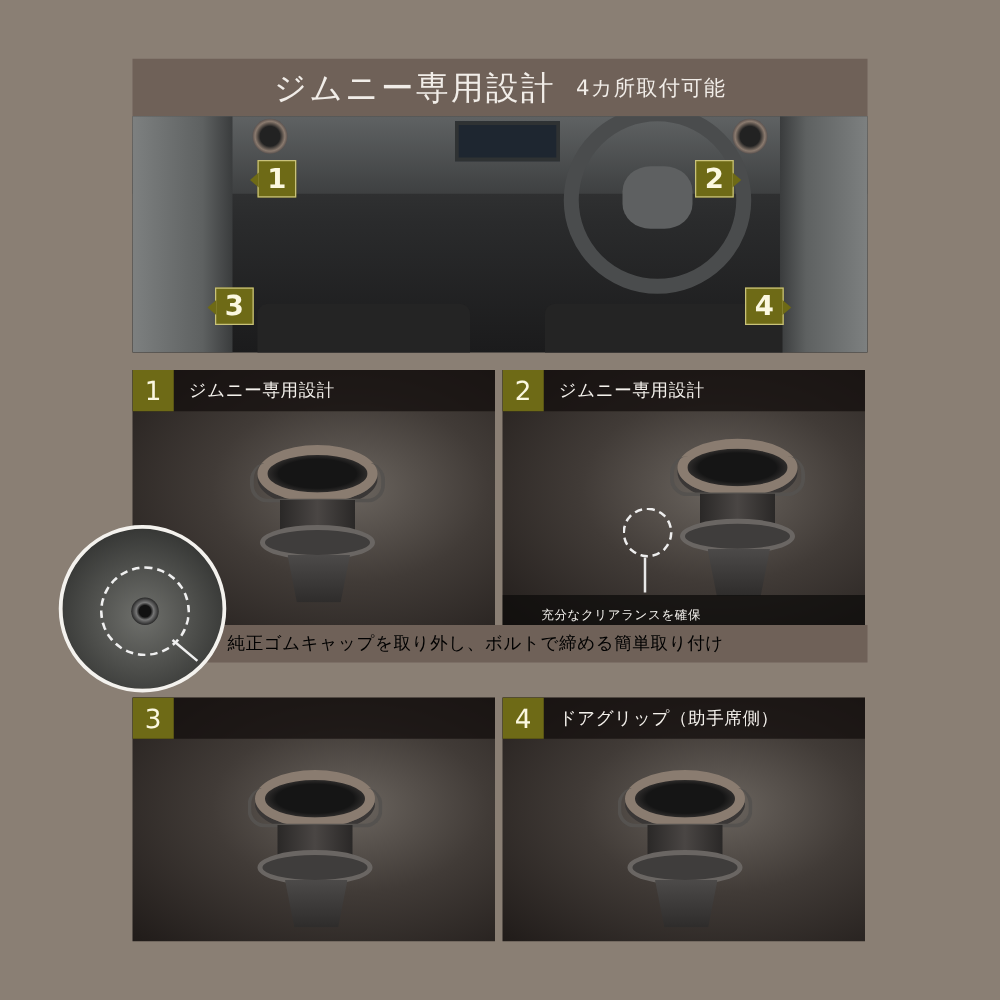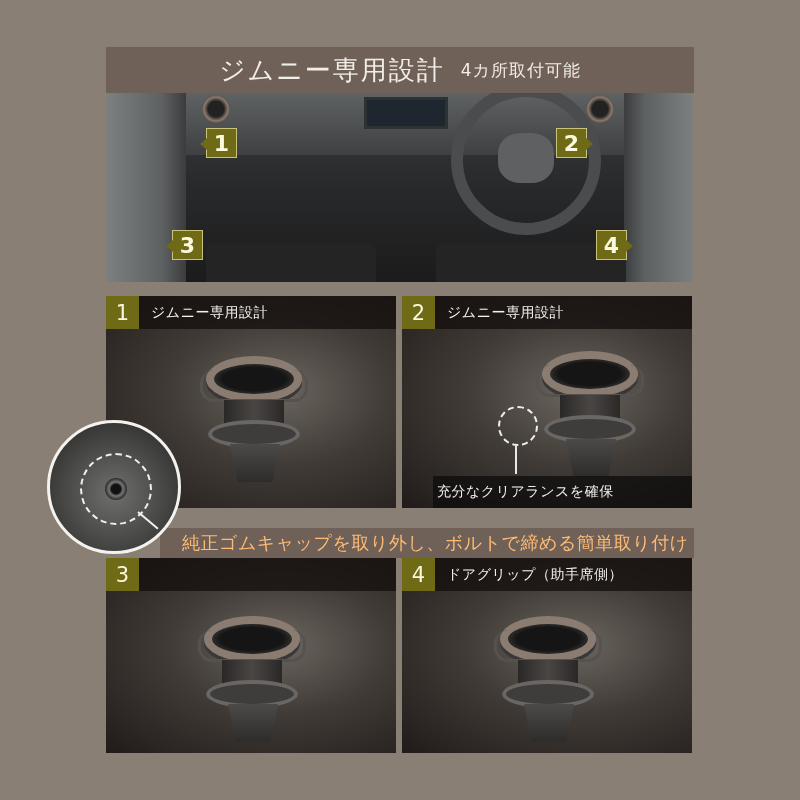--- a/index.html
+++ b/index.html
@@ -92,27 +92,27 @@
     background: linear-gradient(180deg, #4c4a49, #2e2c2b); clip-path: polygon(0 0,100% 0,85% 100%,15% 100%); }
 
   .clearance-circle {
     position: absolute; width: 40px; height: 40px; border-radius: 50%;
     border: 2px dashed #eeeeee;
   }
   .leader-v { position: absolute; width: 2px; background: #e8e8e8; }
   .panel-caption {
     position: absolute; left: 0; bottom: 0; width: 100%; height: 32px;
     background: rgba(14,12,11,0.75); color: #f2f0ec;
-    font-size: 14px; display: flex; align-items: center; padding-left: 4px; letter-spacing: 0.5px; margin-left: 31px;
+    font-size: 10px; display: flex; align-items: center; padding-left: 31px; letter-spacing: 0.5px;
   }
 
   .caption-band {
-    position: absolute; left: 160px; top: 528px; width: 534px; height: 30px;
-    background: #6f6158; color: #fdba74;
-    font-size: 18px; display: flex; align-items: center; padding-left: 22px; letter-spacing: 0.5px;
+    position: absolute; left: 160px; top: 500px; width: 534px; height: 30px;
+    background: #6f6158; color: #000000;
+    font-size: 14px; display: flex; align-items: center; padding-left: 22px; letter-spacing: 0.5px;
   }
 
   .inset {
     position: absolute; left: 47px; top: 420px; width: 134px; height: 134px;
     border-radius: 50%; border: 3px solid #f4f2ee; overflow: hidden;
     background: radial-gradient(circle at 50% 55%, #6f706c 0%, #4d4e4b 45%, #232423 100%);
   }
   .inset .bolt { position: absolute; left: 55px; top: 55px; width: 22px; height: 22px; border-radius: 50%;
     background: radial-gradient(circle, #111 30%, #777 45%, #2a2a2a 70%); }
   .inset .dash-circle { position: absolute; left: 30px; top: 30px; width: 72px; height: 72px; border-radius: 50%;

